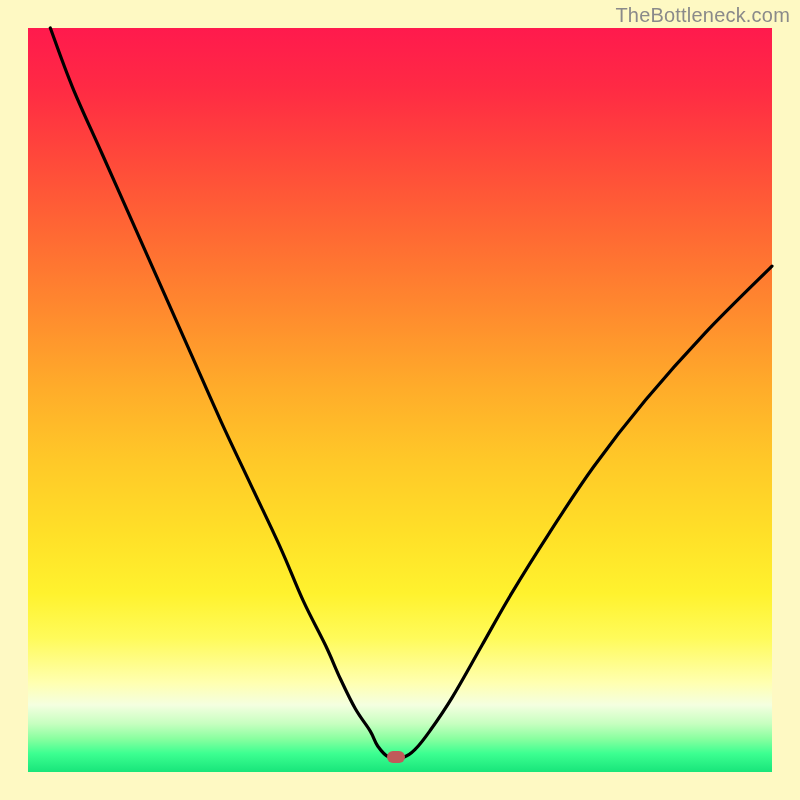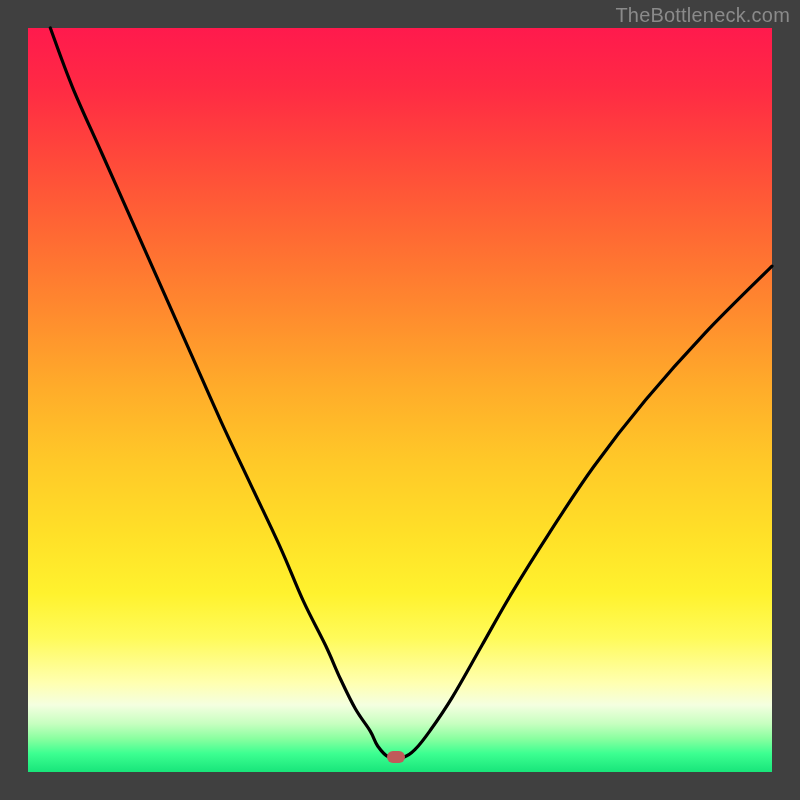--- a/index.html
+++ b/index.html
@@ -8,21 +8,21 @@
     width: 800px;
     height: 800px;
     background: #000;
     font-family: Arial, Helvetica, sans-serif;
     overflow: hidden;
   }
   .frame {
     position: relative;
     width: 800px;
     height: 800px;
-    background: #404040;
+    background: #fef9c3;
   }
   .plot-area {
     position: absolute;
     left: 28px;
     top: 28px;
     width: 744px;
     height: 744px;
     
     background: linear-gradient(
       to bottom,

